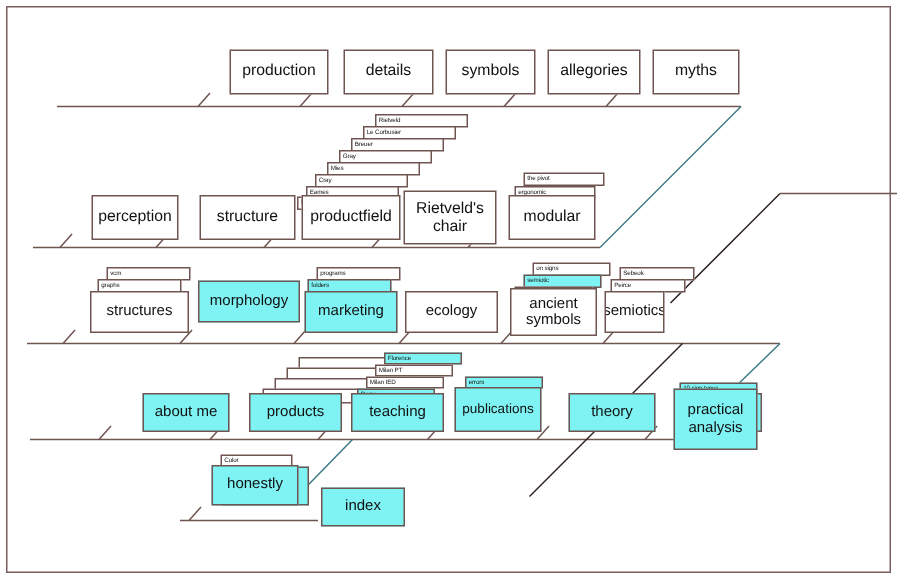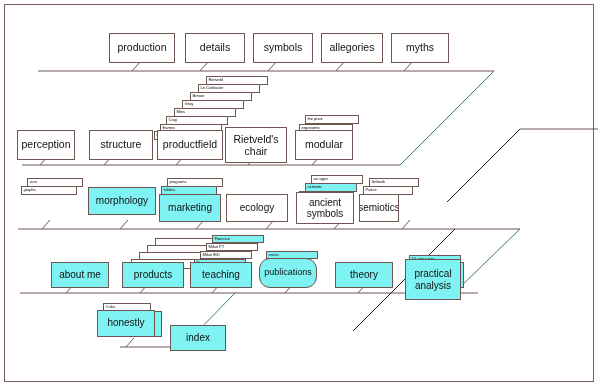--- a/index.html
+++ b/index.html
@@ -22,20 +22,21 @@
     position:absolute;
     box-sizing:border-box;
     border:1px solid #6e5550;
     background:#ffffff;
     display:flex;align-items:center;justify-content:center;
     text-align:center;
     color:#111111;
     line-height:1.05;
     font-family:"Liberation Sans", sans-serif;
     overflow:hidden;
+    margin-left:44px;
   }
   .card.cyan{background:#7ff3f3;}
   .card.big{font-size:10.5px;}
   .card.mid{font-size:10px;}
   .card.tiny{
     font-size:4.2px;
     justify-content:flex-start;
     align-items:flex-start;
     padding:0.5px 0 0 1.5px;
     line-height:1;
@@ -208,20 +209,23 @@
 
     <div class="card tiny" style="left:369px;top:178px;width:50px;height:9px;">
       <span>Sebeok</span>
     </div>
     <div class="card tiny" style="left:363px;top:186px;width:50px;height:9px;">
       <span>Peirce</span>
     </div>
   </div>
 
   <div class="layer">
+    <div class="card mid" style="left:16px;top:194px;width:66px;height:28px;">
+      <span>structures</span>
+    </div>
     <div class="card mid cyan" style="left:88px;top:187px;width:68px;height:28px;">
       <span>morphology</span>
     </div>
     <div class="card mid cyan" style="left:159px;top:194px;width:62px;height:28px;">
       <span>marketing</span>
     </div>
     <div class="card mid" style="left:226px;top:194px;width:62px;height:28px;">
       <span>ecology</span>
     </div>
     <div class="card mid two" style="left:296px;top:192px;width:58px;height:32px;flex-direction:column;">
@@ -264,21 +268,21 @@
   <div class="layer">
     <div class="card mid cyan" style="left:51px;top:262px;width:58px;height:26px;">
       <span>about me</span>
     </div>
     <div class="card mid cyan" style="left:190px;top:262px;width:62px;height:26px;">
       <span>teaching</span>
     </div>
     <div class="card mid cyan" style="left:122px;top:262px;width:62px;height:26px;">
       <span>products</span>
     </div>
-    <div class="card cyan" style="left:259px;top:258px;width:58px;height:30px;font-size:9px;border-radius:11px;">
+    <div class="card cyan" style="left:259px;top:258px;width:58px;height:30px;font-size:9px;">
       <span>publications</span>
     </div>
     <div class="card mid cyan" style="left:335px;top:262px;width:58px;height:26px;">
       <span>theory</span>
     </div>
     <div class="card" style="left:412px;top:262px;width:52px;height:26px;background:#7ff3f3;"></div>
     <div class="card mid cyan two" style="left:405px;top:259px;width:56px;height:41px;flex-direction:column;">
       <span>practical</span>
       <span>analysis</span>
     </div>

